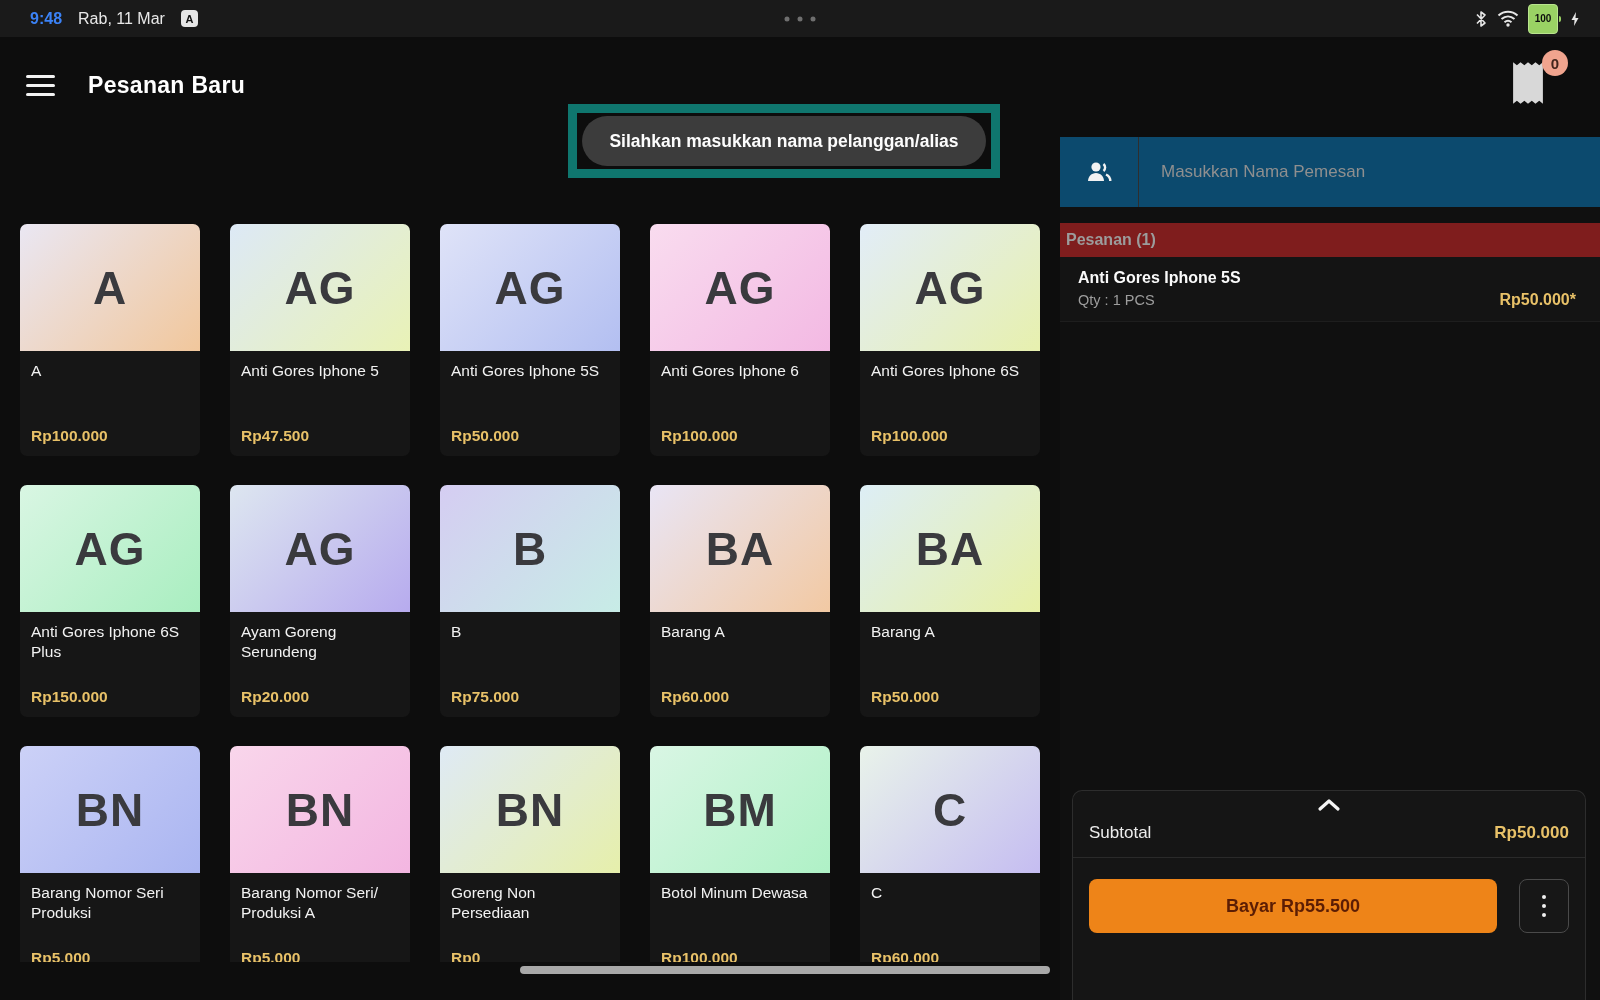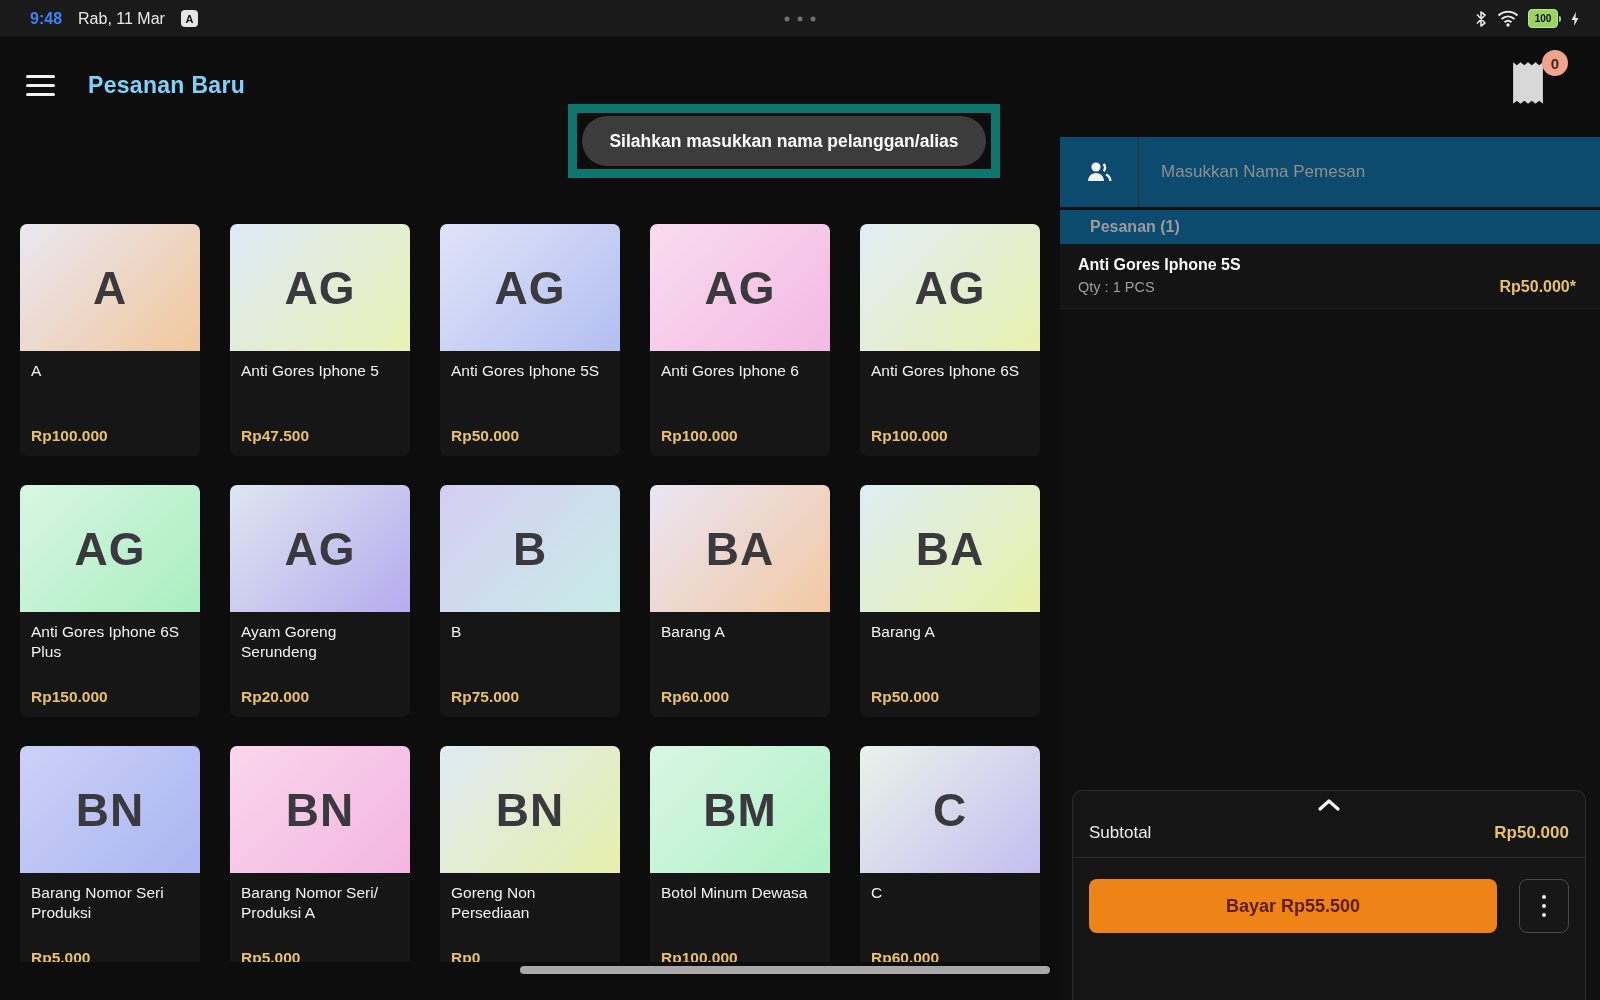--- a/index.html
+++ b/index.html
@@ -13,32 +13,32 @@
   .sb-left { display:flex; align-items:center; gap:16px; padding-left:30px; }
   .sb-time { font-size:16px; font-weight:700; color:#3b82f6; }
   .sb-date { font-size:16px; color:#e8e8e8; }
   .app-chip { width:17px; height:17px; border-radius:4px; background:#e6e6e6; color:#111;
               font-size:11px; font-weight:700; display:flex; align-items:center; justify-content:center; }
   .sb-center { position:absolute; left:50%; top:50%; transform:translate(-50%,-50%);
                display:flex; gap:8px; }
   .sb-center i { width:5px; height:5px; border-radius:50%; background:#6f6f6f; }
   .sb-right { margin-left:auto; display:flex; align-items:center; gap:9px; padding-right:20px; }
   .battery { display:flex; align-items:center; }
-  .battery-body { min-width:30px; height:19px; border-radius:4px; border:1px solid #b9e48e;
+  .battery-body { min-width:30px; height:30px; border-radius:4px; border:1px solid #b9e48e;
                   display:flex; align-items:center; justify-content:center;
                   font-size:10px; font-weight:700; color:#0d0d0d; padding:0 2px; }
   .battery-nub { width:2px; height:6px; background:#9ad264; border-radius:0 2px 2px 0; margin-left:1px; }
 
   
   .app-header { position:absolute; left:0; top:37px; width:1600px; height:96px; background:#0d0d0d;
                 display:flex; align-items:center; }
   .hamburger { width:44px; height:40px; margin-left:24px; display:flex; flex-direction:column;
                justify-content:center; gap:6px; cursor:pointer; }
   .hamburger span { display:block; width:29px; height:3px; background:#f2f2f2; border-radius:2px; margin-left:2px; }
-  .page-title { margin-left:20px; font-size:23px; font-weight:700; color:#7dd3fc; letter-spacing:.3px; }
+  .page-title { margin-left:20px; font-size:23px; font-weight:700; color:#ffffff; letter-spacing:.3px; }
   .saved-orders { position:absolute; right:40px; top:22px; width:52px; height:56px; cursor:pointer; }
   .receipt-badge { position:absolute; right:-8px; top:-9px; width:26px; height:26px; border-radius:50%;
                    background:#f0a48e; color:#42251c; font-size:15px; font-weight:700;
                    display:flex; align-items:center; justify-content:center; }
 
   
   .category-bar { position:absolute; left:0; top:137px; width:1056px; height:70px; background:#1d1d1f;
                   display:flex; align-items:center; }
   .category-label { padding-left:19px; font-size:17.5px; font-weight:700; color:#f2f2f2; }
   .cat-actions { margin-left:auto; display:flex; align-items:center; height:100%; }
@@ -62,22 +62,22 @@
                  background:#a8a8a8; cursor:pointer; }
 
   
   .order-panel { position:absolute; left:1060px; top:137px; width:540px; height:863px; background:#101010; }
   .customer-row { height:70px; background:#0c4a6e; display:flex; align-items:center; }
   .person-section { width:78px; height:100%; display:flex; align-items:center; justify-content:center; cursor:pointer; }
   .customer-input { flex:1; height:100%; background:transparent; border:0; outline:none;
                     padding-left:22px; font-size:17px; color:#e8e8e8;
                     font-family:"Liberation Sans","DejaVu Sans",sans-serif; }
   .customer-input::placeholder { color:#8f8f8f; opacity:1; }
-  .orders-header { margin-top:3px; height:34px; background:#0c4a6e; display:flex; align-items:center;
-                   padding-left:30px; font-size:16px; font-weight:700; color:#9c9c9c; }
+  .orders-header { margin-top:16px; height:34px; background:#7f1d1d; display:flex; align-items:center;
+                   padding-left:6px; font-size:16px; font-weight:700; color:#9c9c9c; }
   .order-item { background:#141414; border-bottom:1px solid #1e1e1e; padding:12px 24px 12px 18px; }
   .order-item-name { font-size:16px; font-weight:700; color:#fafafa; }
   .order-item-line2 { display:flex; justify-content:space-between; align-items:baseline; margin-top:4px; }
   .order-item-qty { font-size:14.5px; color:#9e9e9e; }
   .order-item-price { font-size:16px; font-weight:700; color:#e8c168; }
 
   .summary-card { position:absolute; left:12px; right:14px; top:653px; bottom:0; background:#151515;
                   border:1px solid #2d2d2d; border-bottom:none; border-radius:10px 10px 0 0; }
   .chevron-row { height:28px; display:flex; align-items:center; justify-content:center; cursor:pointer; }
   .subtotal-row { display:flex; justify-content:space-between; align-items:center; padding:4px 16px 14px 16px; }

